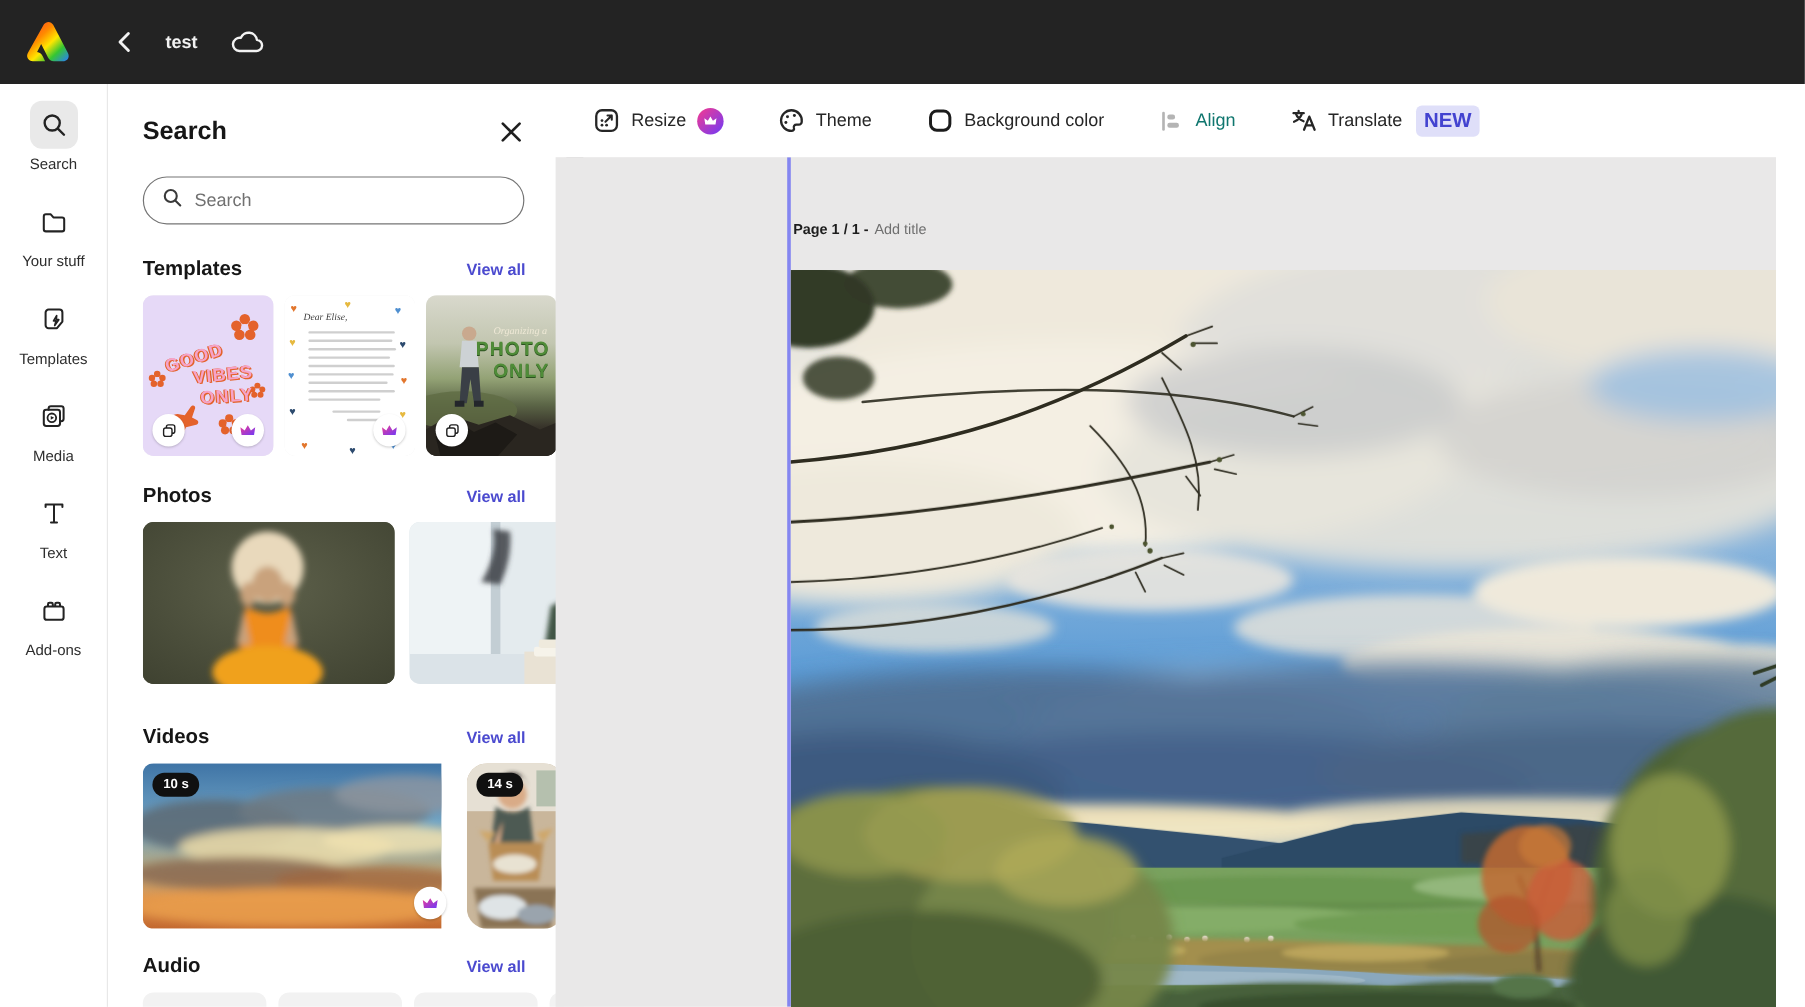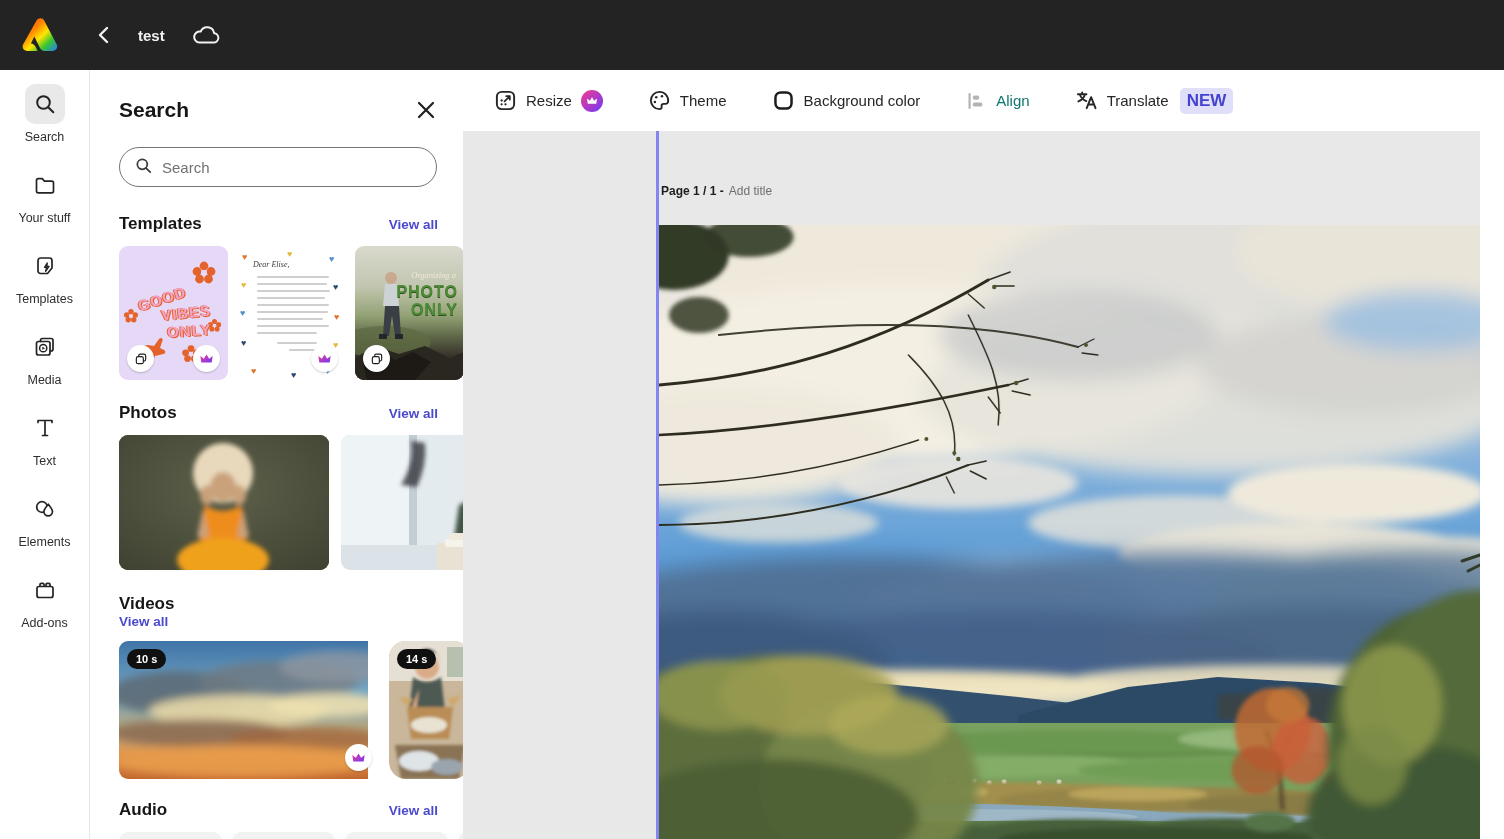--- a/index.html
+++ b/index.html
@@ -208,31 +208,20 @@
   </div>
   <div class="rail-item">
     <div class="rail-iconbox">
         <span class="rail-icon">
       <svg width="24" height="24" viewBox="0 0 24 24">
             <path d="M5 4.5 h14 M5 4.5 v2 M19 4.5 v2 M12 4.5 v15 M9.5 19.5 h5" fill="none" stroke="#232323" stroke-width="1.7" stroke-linecap="round"></path>
           </svg>
     </span>
       </div>
     <div class="rail-label">Text</div>
-  </div>
-  <div class="rail-item">
-    <div class="rail-iconbox">
-        <span class="rail-icon">
-      <svg width="24" height="24" viewBox="0 0 24 24">
-            <circle cx="9" cy="10" r="5.3" fill="none" stroke="#232323" stroke-width="1.7"></circle>
-            <path d="M15.3 7.2 c2.4 2.9 4.2 5.2 4.2 7.4 a4.3 4.3 0 0 1 -8.6 0 c0 -2.2 1.9 -4.5 4.4 -7.4 z" fill="#fff" stroke="#232323" stroke-width="1.7" stroke-linejoin="round"></path>
-          </svg>
-    </span>
-      </div>
-    <div class="rail-label">Elements</div>
   </div>
   <div class="rail-item">
     <div class="rail-iconbox">
         <span class="rail-icon">
       <svg width="24" height="24" viewBox="0 0 24 24">
             <rect x="4" y="8.5" width="16" height="11" rx="2" fill="none" stroke="#232323" stroke-width="1.7"></rect>
             <path d="M7 8.5 V6.5 a1.2 1.2 0 0 1 1.2 -1.2 h1.6 a1.2 1.2 0 0 1 1.2 1.2 v2 M13 8.5 V6.5 a1.2 1.2 0 0 1 1.2 -1.2 h1.6 a1.2 1.2 0 0 1 1.2 1.2 v2" fill="none" stroke="#232323" stroke-width="1.7"></path>
           </svg>
     </span>
       </div>
@@ -433,21 +422,21 @@
           <path d="M140 64 q12 8 24 0 l-2 12 h-20 z" fill="#e7e2d6"></path>
         </g>
         <rect x="96" y="108" width="114" height="27" fill="#e9e2d4"></rect>
         <rect x="104" y="104" width="44" height="8" rx="2" fill="#f6f3ea"></rect>
         <rect x="108" y="98" width="36" height="7" rx="2" fill="#efeadd"></rect>
         <rect x="158" y="108" width="40" height="10" rx="2" fill="#41464c"></rect>
       </svg>
     </div>
   </div>
 
-  <div class="section-head" style="margin-top:24px;flex-direction:column;">
+  <div class="section-head" style="margin-top:34px;">
     <h3>Videos</h3>
     <a class="view-all">View all</a>
   </div>
   <div class="cards">
     <div class="vcard" style="width:261px;">
       <svg width="249" height="138" viewBox="0 0 249 138" preserveAspectRatio="none">
         <linearGradient id="vsky" x1="0" y1="0" x2="0" y2="1">
           <stop offset="0" stop-color="#3f74a6"></stop>
             <stop offset="0.35" stop-color="#6fa3c4"></stop>
           <stop offset="0.62" stop-color="#b0a886"></stop>

